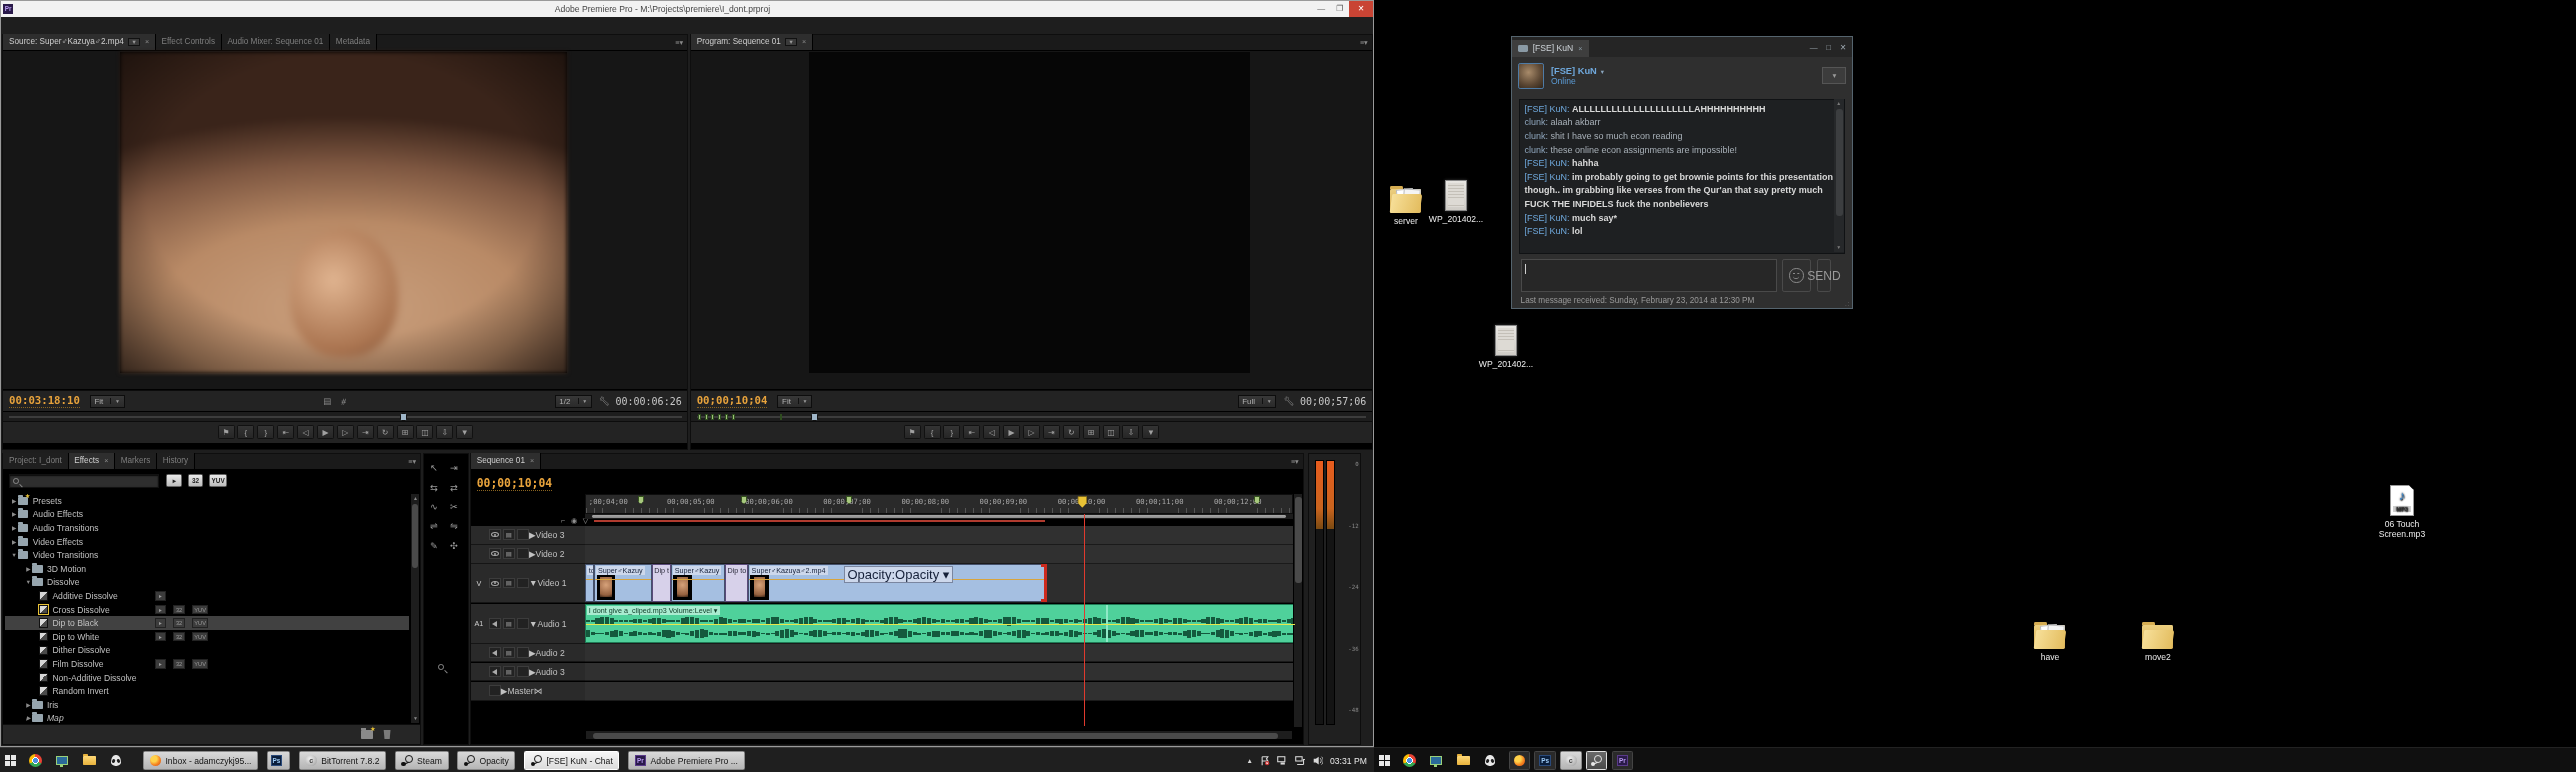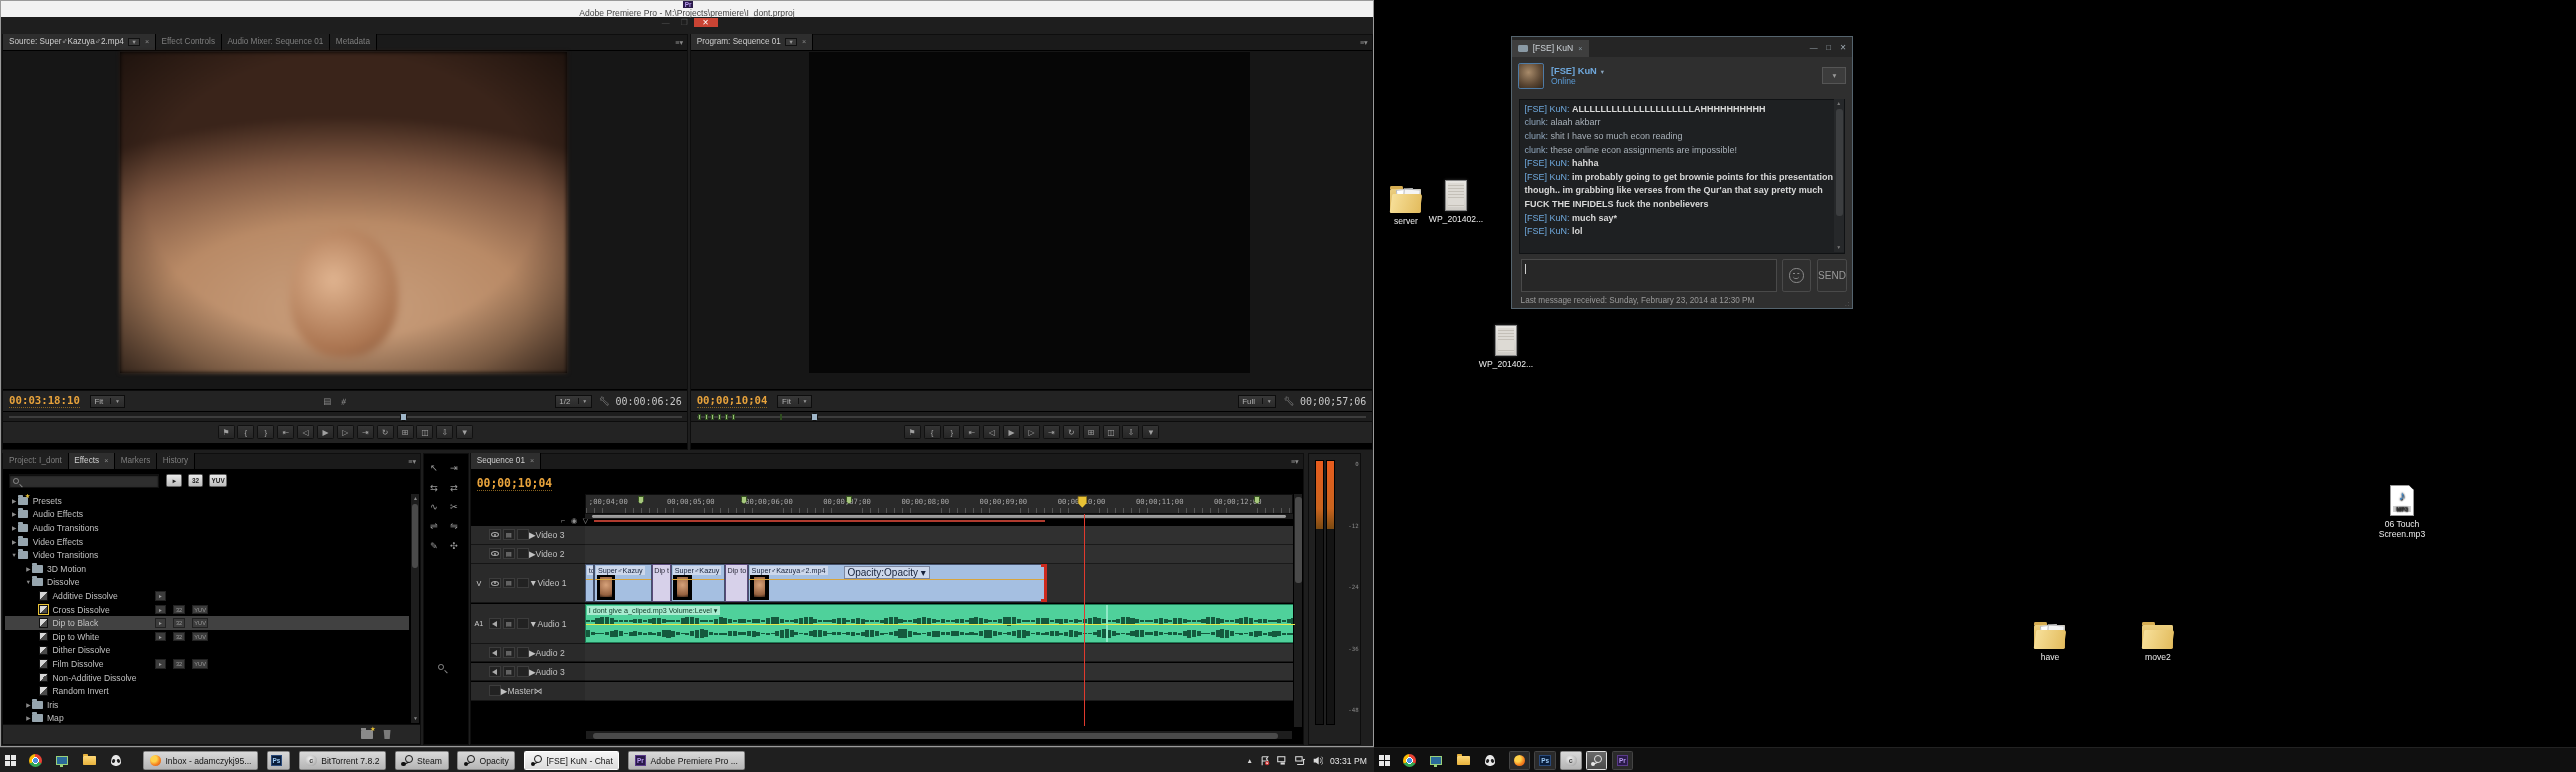--- a/index.html
+++ b/index.html
@@ -1,21 +1,21 @@
 <!DOCTYPE html>
 <html style="font-size:11.4px"><head>
 <meta charset="utf-8">
 <style>
   *{margin:0;padding:0;box-sizing:border-box;}
   html,body{width:2576px;height:773px;overflow:hidden;background:#000;font-family:"Liberation Sans",sans-serif;}
   #root{position:absolute;inset:0;width:2576px;height:773px;}
   .abs{position:absolute;}
   
   #pr-window{left:0;top:0;width:1374px;height:747px;background:#1e1e1e;border:0.7px solid #9a9a9a;}
-  #titlebar{left:0;top:0;width:100%;height:15.7px;background:#f2f2f2;color:#333;font-size:8.6px;display:flex;align-items:center;flex-direction:column;}
+  #titlebar{left:0;top:0;width:100%;height:15.7px;background:#f2f2f2;color:#333;font-size:8.6px;display:flex;align-items:center;}
   #title-text{flex:1;text-align:center;color:#444;}
   .pr-logo{width:10px;height:10px;background:#2a1a4a;color:#b89aef;font-size:6.4px;font-weight:bold;display:inline-flex;align-items:center;justify-content:center;margin-left:2.1px;}
   .winbtns{display:flex;height:100%;}
   .winbtn{width:18.6px;height:100%;display:flex;align-items:center;justify-content:center;color:#555;font-size:7.9px;}
   .winbtn.close{background:#c94434;color:#fff;width:24px;}
   #menubar{left:0;top:15.7px;width:100%;height:15.7px;background:#f0f0f0;display:flex;align-items:center;padding-left:4.3px;border-bottom:0.7px solid #c8c8c8;}
   .menu-item{color:#222;font-size:8.6px;padding:0 7.2px;}
   
   .panel{background:#000000;border:0.7px solid #0e0e0e;}
   .tabstrip{height:15.7px;background:#1a1a1a;display:flex;align-items:flex-end;border-bottom:0.7px solid #000;}
@@ -90,21 +90,21 @@
   .eye:after{content:"";position:absolute;left:2.1px;top:0.7px;width:2.1px;height:2.1px;border-radius:50%;background:#aaa;}
   .spk{width:0;height:0;border:3.6px solid transparent;border-right:5px solid #aaa;position:relative;left:-1.4px;}
   .lane{position:absolute;background:#2d2d2d;border-bottom:0.7px solid #1a1a1a;}
   .lane.empty{background:#303030;}
   .clip{position:absolute;top:0;bottom:0;border:0.7px solid #44506b;background:#a5bfe1;overflow:hidden;}
   .clip .cname{position:absolute;left:0.7px;top:0.7px;background:#cdd8ec;color:#16213a;font-size:7.2px;padding:0 2.1px;white-space:nowrap;max-width:95%;overflow:hidden;}
   .clip .thumb{position:absolute;left:1.4px;top:10px;width:18.6px;bottom:1.4px;background:#000;}
   .clip .thumb:after{content:"";position:absolute;left:20%;top:10%;width:60%;height:80%;background:radial-gradient(circle at 50% 40%,#d7a27a,#96613f 75%,#3a2417);}
   .clip .rubber{position:absolute;left:0;right:0;top:40%;height:0.7px;background:#d8a43c;}
   .transition{position:absolute;top:0;bottom:0;background:#d7d1ea;border:0.7px solid #5a4a7a;color:#2a2a3a;font-size:7.2px;padding:0.7px 1.4px;white-space:nowrap;overflow:hidden;}
-  .opacity-tag{position:absolute;top:0.7px;background:#cdd8ec;border:0.7px solid #7a86a0;color:#16213a;font-size:10px;padding:0 2.9px;white-space:nowrap;}
+  .opacity-tag{position:absolute;top:0.7px;background:#cdd8ec;border:0.7px solid #7a86a0;color:#16213a;font-size:13px;padding:0 2.9px;white-space:nowrap;}
   .outbracket{position:absolute;top:0;bottom:0;width:2.9px;background:#cc2a1e;}
   .outbracket:before,.outbracket:after{content:"";position:absolute;right:0;width:6.4px;height:2.9px;background:#cc2a1e;}
   .outbracket:before{top:0;} .outbracket:after{bottom:0;}
   .aclip{position:absolute;top:0;bottom:0;background:#4fd19b;border:0.7px solid #1f7a55;overflow:hidden;}
   .aclip .cname{position:absolute;left:0.7px;top:0.7px;background:#a9ecd0;color:#0d3a26;font-size:7.2px;padding:0 2.1px;white-space:nowrap;z-index:3;}
   .wave{position:absolute;left:0;right:0;height:9.3px;display:flex;align-items:center;}
   .wave i{flex:1;background:#14593d;margin-right:0.7px;}
   .vol-line{position:absolute;left:0;right:0;height:0.7px;background:#e8e84a;z-index:2;}
   .redline{position:absolute;width:0.7px;background:#e03a2e;z-index:5;}
   .hscroll{position:absolute;height:9.3px;background:#1d1d1d;border:0.7px solid #000;}
@@ -179,21 +179,21 @@
   .msg b{font-weight:normal;}
   .msg .n1{color:#6fa8dc;} .msg .n2{color:#8fa6bd;}
   .msg .t1{color:#d8d8d8;font-weight:bold;} .msg .t2{color:#a8b0b8;}
   #chat-scroll{position:absolute;right:7.9px;top:62px;width:10px;height:153px;background:#26282a;}
   #chat-input{position:absolute;left:8.6px;top:222px;width:256px;height:33px;background:#272727;border:0.7px solid #4a4a4a;}
   .caret-line{position:absolute;left:3.6px;top:3.6px;width:0.7px;height:10px;background:#cfcfcf;}
   #emote-btn{position:absolute;left:270px;top:222px;width:29px;height:33px;border:0.7px solid #4a4a4a;border-radius:2.1px;display:flex;align-items:center;justify-content:center;}
   .smiley{width:14.3px;height:14.3px;border:1.4px solid #8a8a8a;border-radius:50%;position:relative;}
   .smiley:before{content:"";position:absolute;left:2.9px;top:3.6px;width:1.4px;height:1.4px;background:#8a8a8a;box-shadow:4.3px 0 #8a8a8a;}
   .smiley:after{content:"";position:absolute;left:2.9px;bottom:2.9px;width:5.7px;height:2.1px;border-bottom:1.4px solid #8a8a8a;border-radius:0 0 5.7px 5.7px;}
-  #send-btn{position:absolute;left:305px;top:222px;width:30px;height:33px;border:0.7px solid #4a4a4a;border-radius:2.1px;color:#9a9a9a;font-size:10px;display:flex;align-items:center;justify-content:center;}
+  #send-btn{position:absolute;left:305px;top:222px;width:14px;height:33px;border:0.7px solid #4a4a4a;border-radius:2.1px;color:#9a9a9a;font-size:12px;display:flex;align-items:center;justify-content:center;}
   #chat-footer{position:absolute;left:8.6px;top:259px;color:#9a9a9a;font-size:8.2px;}
   .resize-grip{position:absolute;right:2.1px;bottom:1.4px;color:#6a6a6a;font-size:6.4px;letter-spacing:0.7px;}
 </style>
 </head>
 <body>
 
 <div id="root">
 
   <div class="abs" id="pr-window">
     <div class="abs" id="titlebar">
@@ -437,21 +437,21 @@
           </div>
           <div class="fx-row" style="padding-left: 34px;">
             <span class="fxicon"></span>
             <span>Random Invert</span>
           </div>
           <div class="fx-row" style="padding-left: 20px;">
             <span class="twirl">▶</span>
             <span class="foldericon"></span>
             <span>Iris</span>
           </div>
-          <div class="fx-row" style="padding-left: 20px;">
+          <div class="fx-row" style="padding-left: 20px; font-style: italic;">
             <span class="twirl">▶</span>
             <span class="foldericon"></span>
             <span>Map</span>
           </div>
         </div>
       <div class="vscroll" style="top:40px;bottom:21.5px;">
         <div class="varrow" style="top:0;">▲</div>
         <div class="vthumb" style="top:10px;height:64px;"></div>
         <div class="varrow" style="bottom:0;">▼</div>
       </div>

